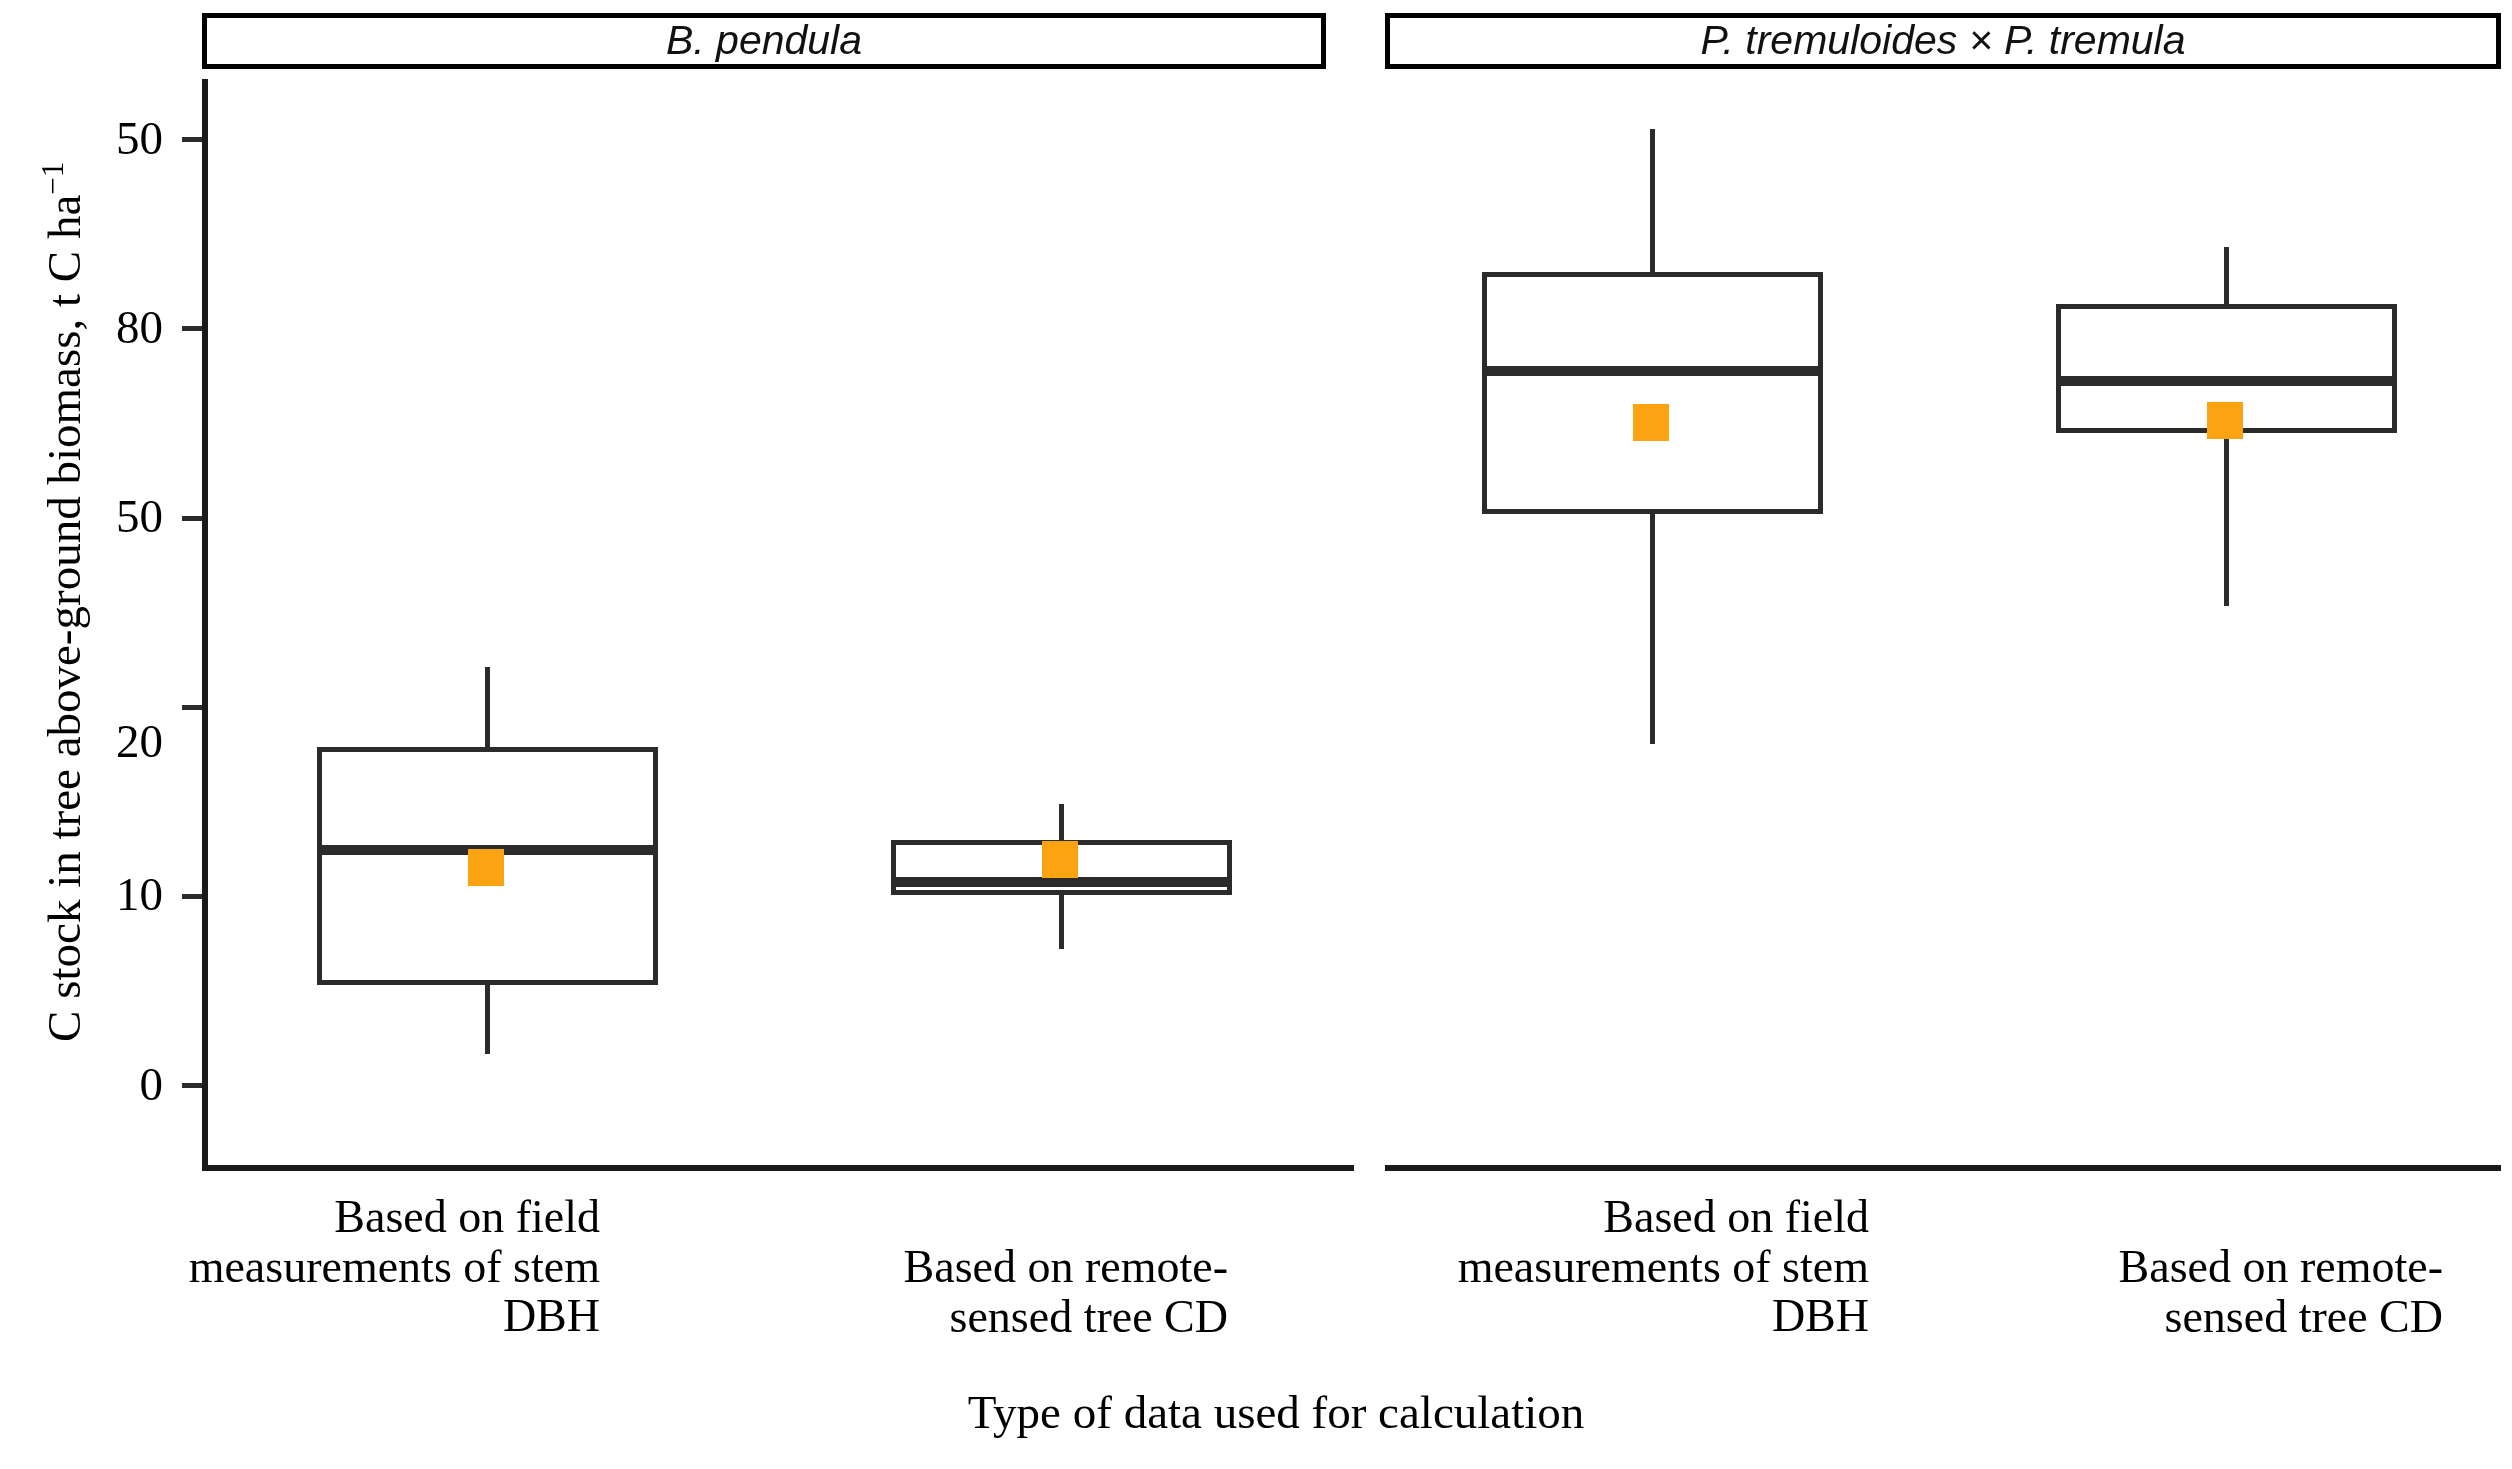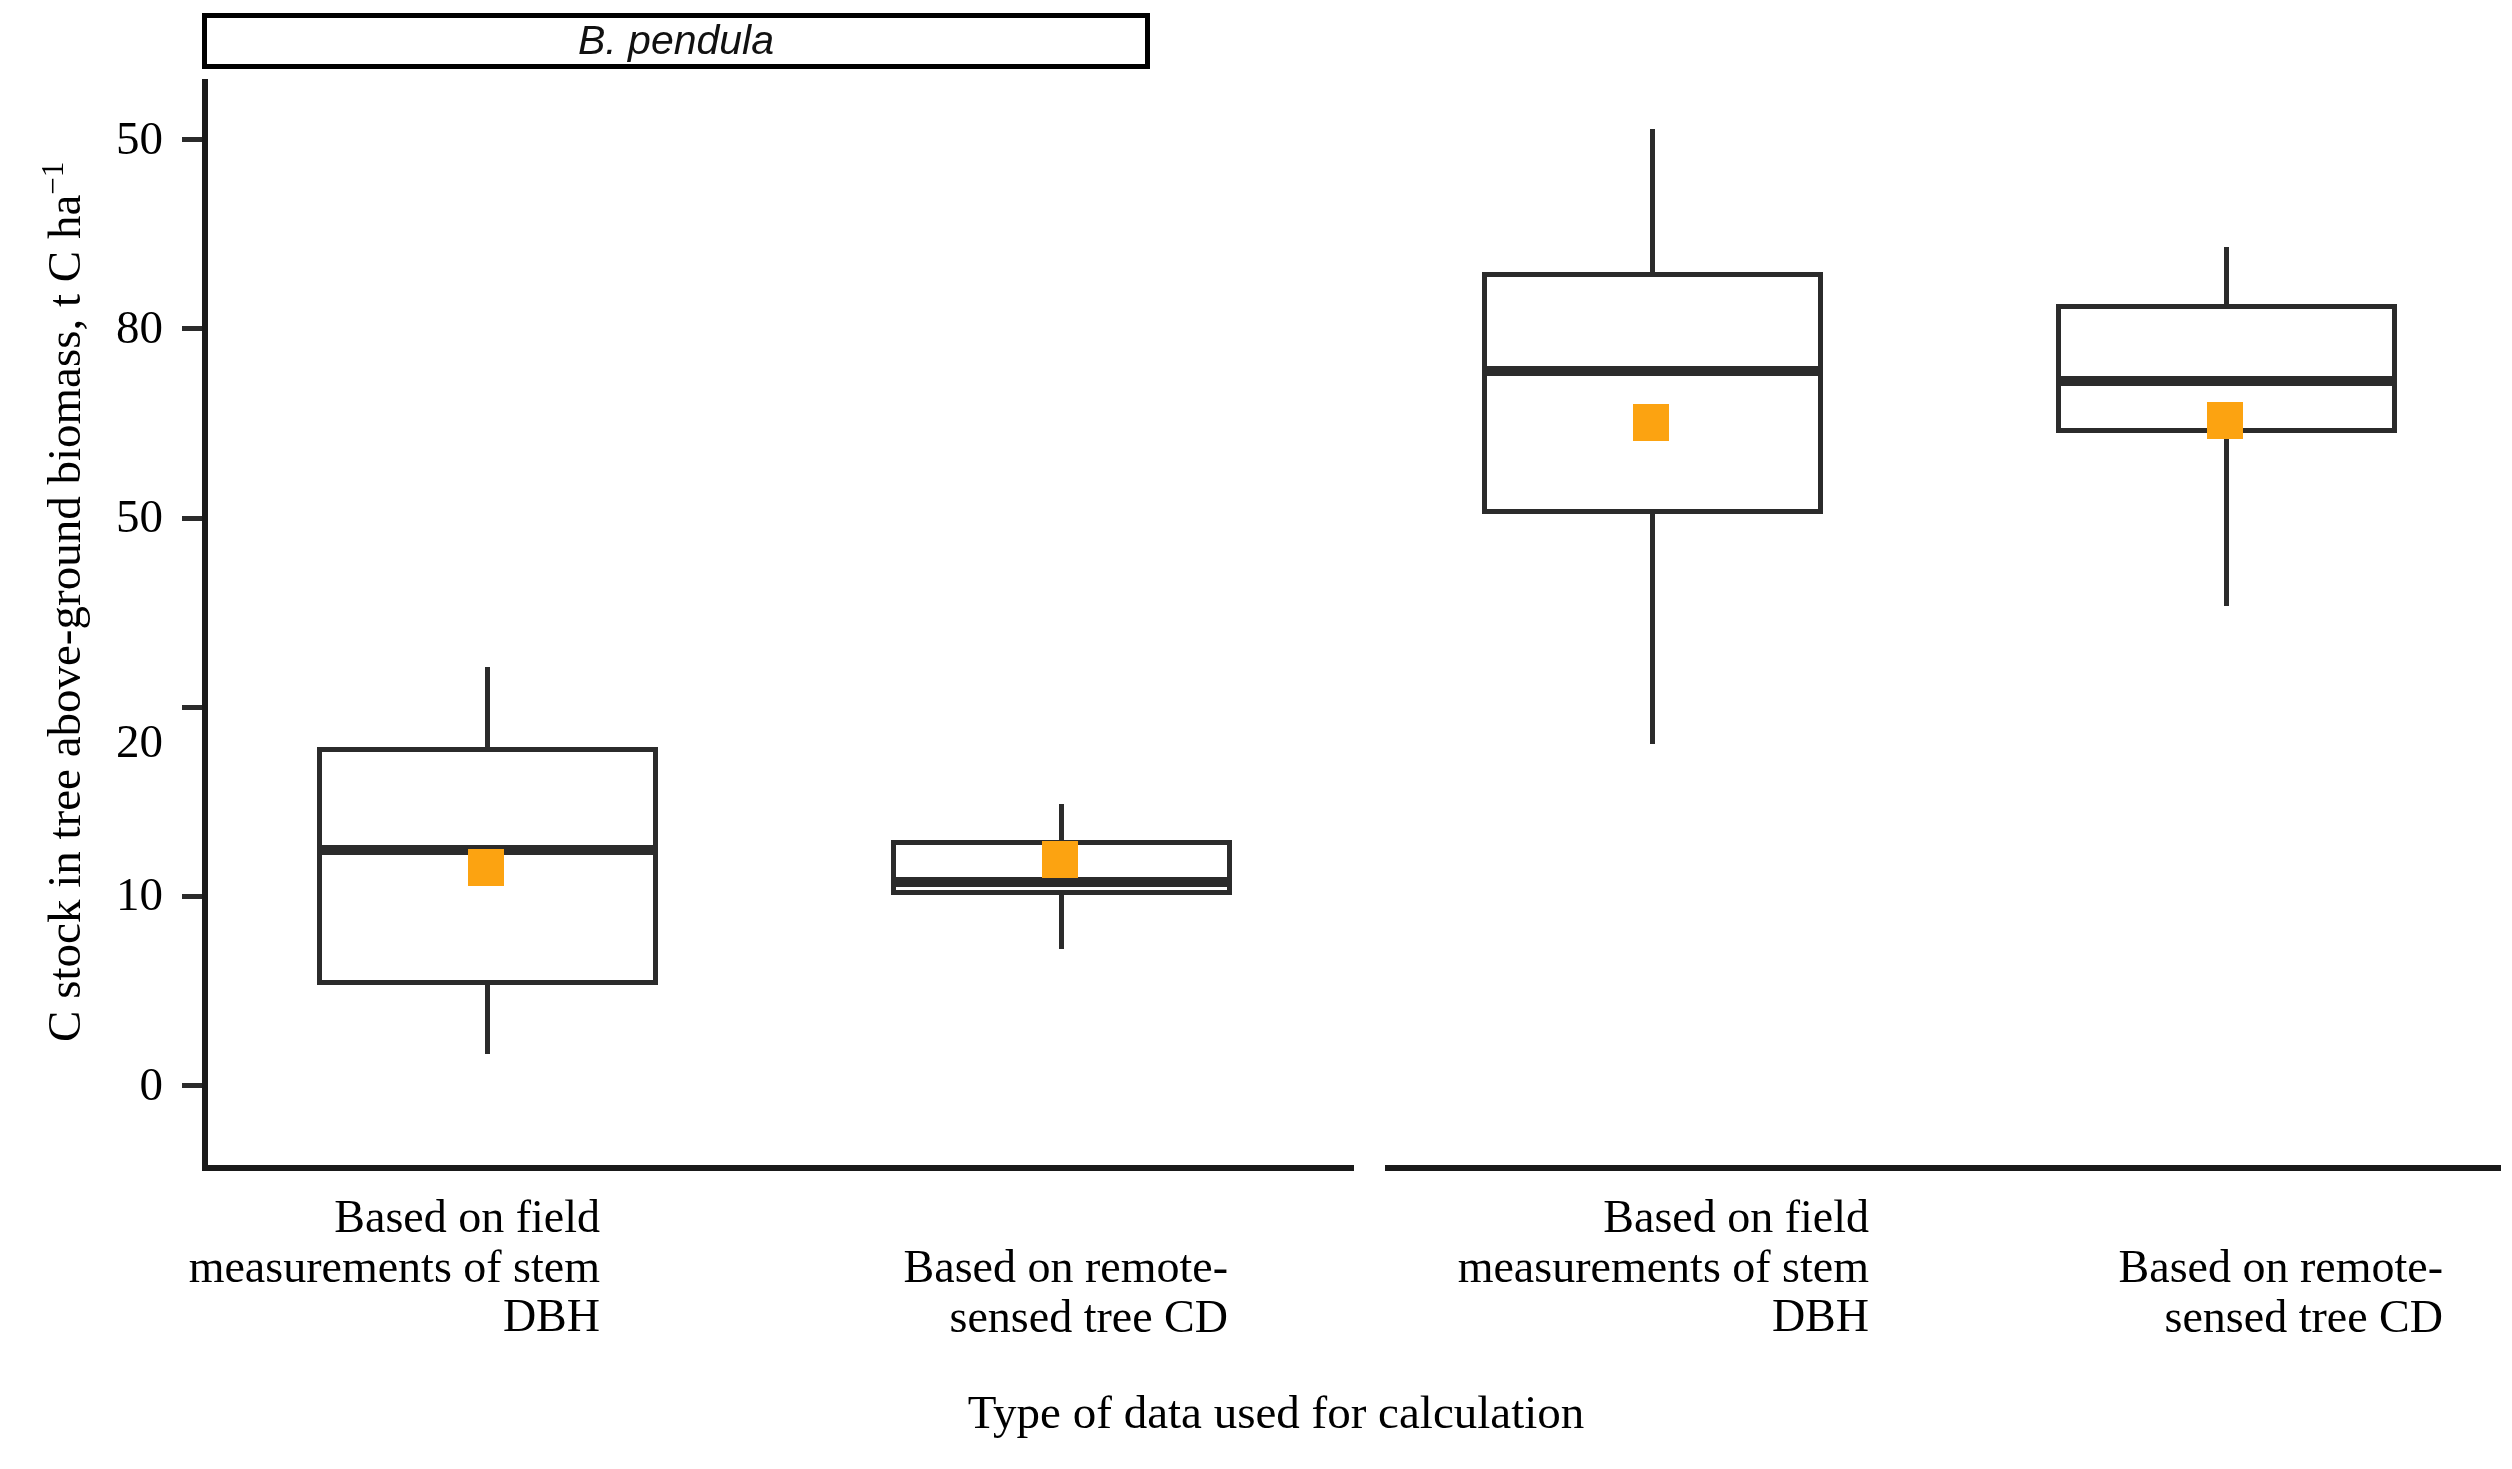--- a/index.html
+++ b/index.html
@@ -127,24 +127,27 @@
   <div class="ytick-label" style="top:871px;">10</div>
   <div class="ytick-label" style="top:1061px;">0</div>
 
   <div class="ytick-mark" style="left:182px;top:137px;"></div>
   <div class="ytick-mark" style="left:182px;top:326px;"></div>
   <div class="ytick-mark" style="left:182px;top:516px;"></div>
   <div class="ytick-mark" style="left:182px;top:705px;"></div>
   <div class="ytick-mark" style="left:182px;top:894px;"></div>
   <div class="ytick-mark" style="left:182px;top:1083px;"></div>
 
-  <div class="strip" style="left:202px;width:948px;">
+  <div class="strip" style="left:202px;width:1124px;">
     <span class="strip-label">B. pendula</span>
   </div>
 
+  <div class="strip" style="left:1385px;width:1116px;">
+    <span class="strip-label">P. tremuloides × P. tremula</span>
+  </div>
 
   <div class="panel" style="left:202px;width:1152px;">
     <div class="axis-line-left" style="left:0px;top:0px;height:1092px;"></div>
     <div class="axis-line-bottom" style="left:0px;top:1086px;width:1152px;"></div>
 
     <div class="bp" style="left:0;top:0;width:100%;height:100%;">
 
       <div class="bp-whisk" style="left:283px;top:588px;height:84px;"></div>
 
       <div class="bp-whisk" style="left:283px;top:901px;height:74px;"></div>

